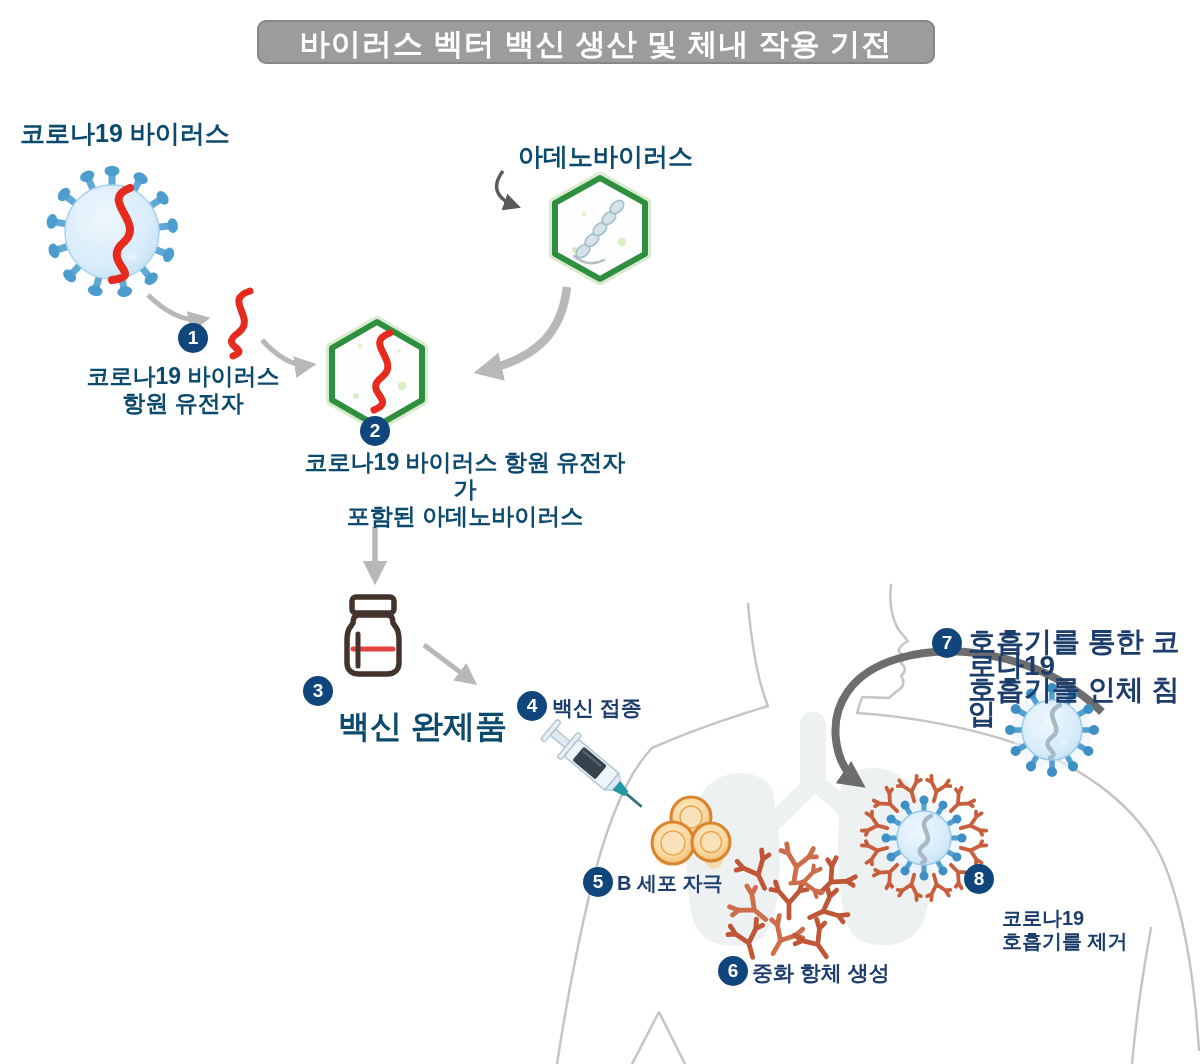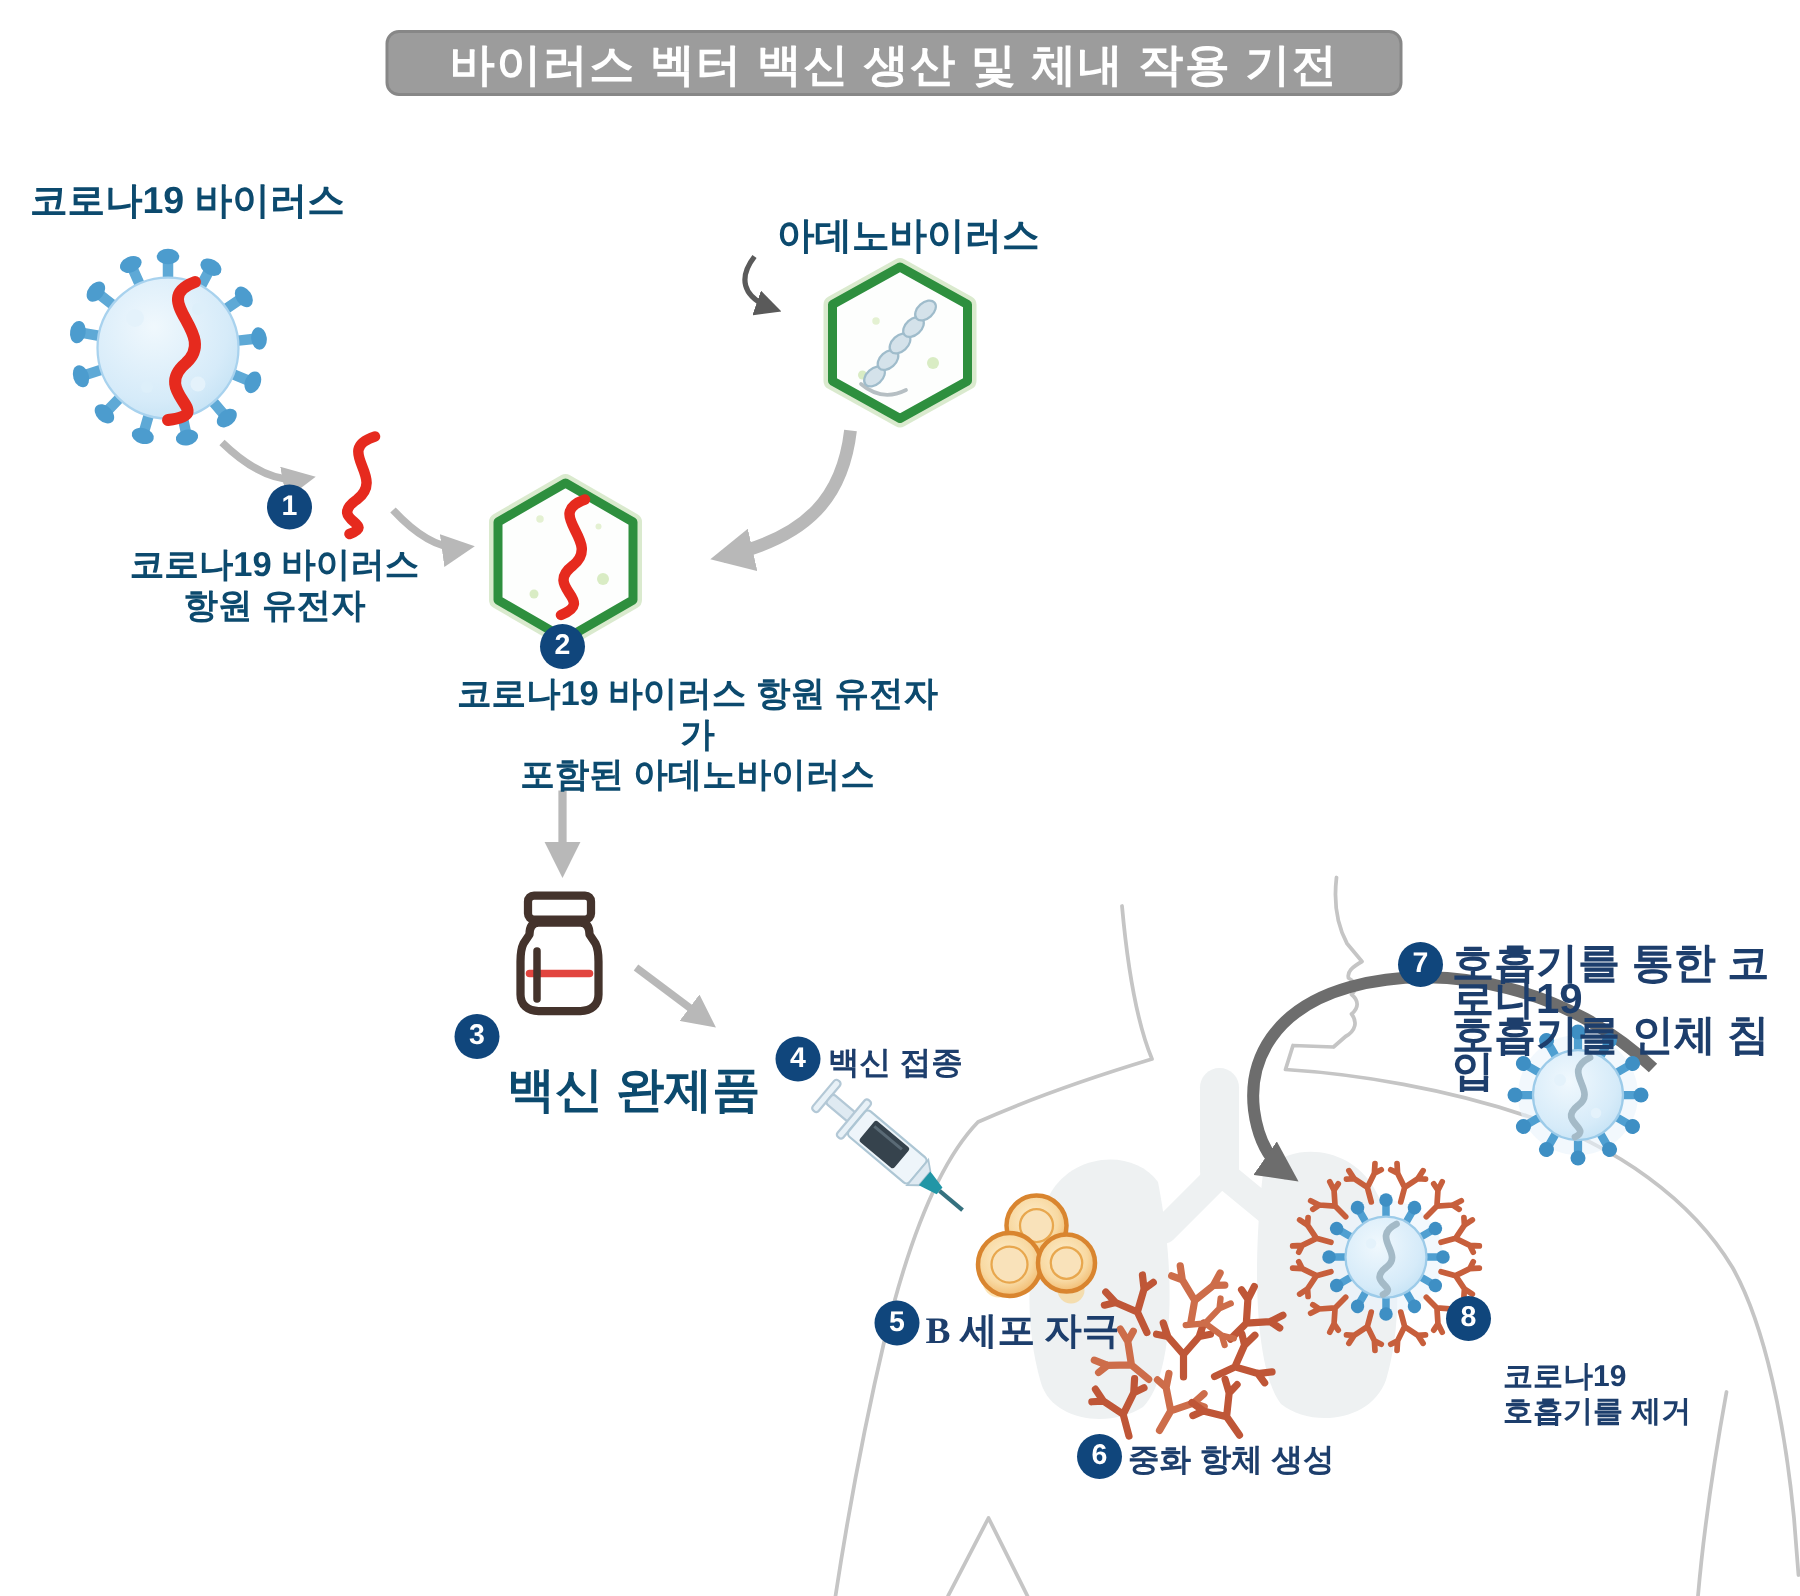--- a/index.html
+++ b/index.html
@@ -269,21 +269,21 @@
 
   <div class="abs lbl-blue c" style="left:260px;top:449px;width:330px;font-size:23px;line-height:27px;margin-left:40px;">
     <div>코로나19 바이러스 항원 유전자가</div>
     <div>포함된 아데노바이러스</div>
   </div>
 
   <div class="abs lbl-blue" style="left:338px;top:705px;font-size:32px;">백신 완제품</div>
 
   <div class="abs lbl-navy" style="left:552px;top:694px;font-size:21px;text-align:right;">백신 접종</div>
 
-  <div class="abs lbl-navy" style="left:617px;top:870px;font-size:25px;font-family:Liberation Serif, serif;">B 세포 자극</div>
+  <div class="abs lbl-navy" style="left:617px;top:870px;font-size:20px;">B 세포 자극</div>
 
   <div class="abs lbl-navy" style="left:752px;top:959px;font-size:21px;">중화 항체 생성</div>
 
   <div class="abs lbl-navy" style="left:968px;top:630px;font-size:28px;line-height:24px;">
     <div>호흡기를 통한 코로나19</div>
     <div>호흡기를 인체 침입</div>
   </div>
 
   <div class="abs lbl-navy" style="left:1002px;top:865px;font-size:20px;line-height:23px;margin-top:42px;">
     <div>코로나19</div>

